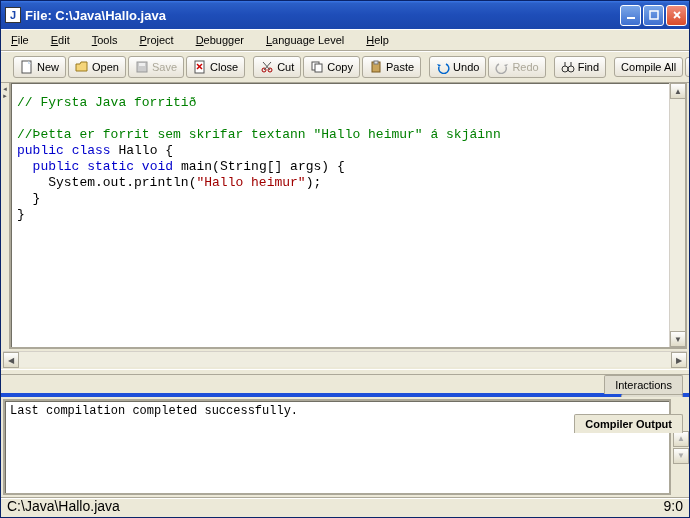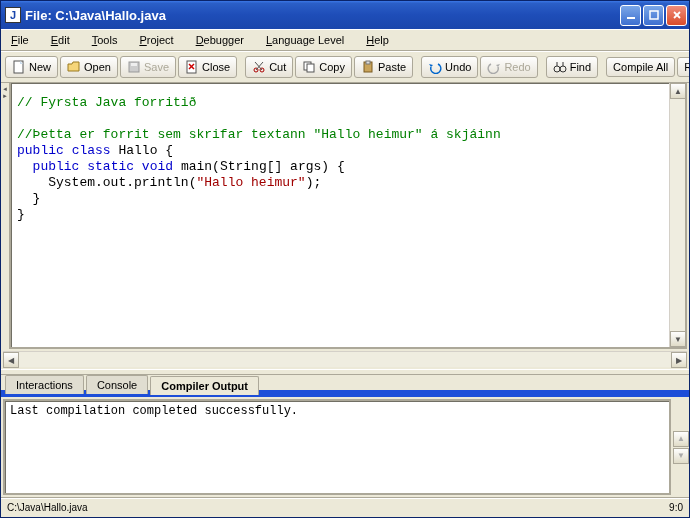--- a/index.html
+++ b/index.html
@@ -8,51 +8,51 @@
 .titlebar { height: 28px; background: linear-gradient(to bottom, #3b78e7 0%, #2b5fc7 8%, #1e4db8 50%, #1a46ac 100%); display: flex; align-items: center; padding: 0 2px 0 4px; color: white; font-weight: bold; font-size: 13px; }
 .titlebar .app-icon { width: 16px; height: 16px; margin-right: 4px; background: #fff; border: 1px solid #333; display: inline-flex; align-items: center; justify-content: center; font-size: 11px; color: #1a46ac; font-weight: bold; }
 .titlebar .title-text { flex: 1; }
 .titlebar .win-buttons { display: flex; gap: 2px; }
 .titlebar .win-btn { width: 21px; height: 21px; border-radius: 3px; border: 1px solid #fff; display: flex; align-items: center; justify-content: center; font-size: 10px; font-weight: bold; cursor: pointer; }
 .win-min, .win-max { background: linear-gradient(to bottom, #7ba7e8, #3d6fd0); color: #fff; }
 .win-close { background: linear-gradient(to bottom, #f08d7a, #d94c2a); color: #fff; }
 .menubar { height: 22px; background: #ece9d8; display: flex; align-items: center; padding: 0 4px; gap: 10px; border-bottom: 1px solid #aca899; box-shadow: inset 0 1px 0 #fff; }
 .menubar .menu-item { padding: 2px 6px; cursor: pointer; }
 .menubar .menu-item .underline { text-decoration: underline; }
-.toolbar { height: 32px; background: #ece9d8; display: flex; align-items: center; padding: 2px 4px; gap: 2px; border-bottom: 1px solid #aca899; box-shadow: inset 0 1px 0 #fff; overflow: hidden; }
+.toolbar { height: 32px; background: #ece9d8; display: flex; align-items: center; padding: 2px 12px; gap: 2px; border-bottom: 1px solid #aca899; box-shadow: inset 0 1px 0 #fff; overflow: hidden; }
 .toolbar .tb-btn { display: flex; align-items: center; gap: 3px; padding: 3px 6px; border: 1px solid #aca899; background: linear-gradient(to bottom, #fefefe, #e8e4d8); border-radius: 3px; cursor: pointer; font-size: 11px; white-space: nowrap; }
 .toolbar .tb-btn.disabled { color: #aca899; }
 .toolbar .tb-btn .ico { width: 14px; height: 14px; display: inline-block; }
 .toolbar .sep { width: 1px; height: 22px; background: #aca899; margin: 0 2px; box-shadow: 1px 0 0 #fff; }
 .main-split { flex: 1; display: flex; background: #ece9d8; min-height: 0; }
 .file-pane { width: 158px; background: #fff; border: 2px solid #aca899; border-right: 1px solid #aca899; border-top: none; margin: 0 2px 2px 2px; box-shadow: inset 1px 1px 0 #716f64; }
 .file-item { padding: 1px 4px; background: #b8cee6; font-family: "Courier New", monospace; font-size: 12px; cursor: pointer; }
 .split-handle { width: 8px; background: #ece9d8; position: relative; cursor: col-resize; display:flex; align-items:flex-start; justify-content:center; padding-top:2px;}
 .split-handle .arrows { font-size: 7px; line-height: 7px; color: #555; }
 .editor-wrap { flex: 1; display: flex; border: 2px solid #aca899; border-top: none; margin: 0 2px 2px 0; background: #fff; box-shadow: inset 1px 1px 0 #716f64; }
 .editor { flex: 1; font-family: "Courier New", monospace; font-size: 13px; padding: 12px 6px; white-space: pre; overflow: hidden; line-height: 16px; }
 .scroll-v { width: 16px; background: #ece9d8; border-left: 1px solid #d4d0c8; display: flex; flex-direction: column; }
 .scroll-v .sb-btn, .scroll-h .sb-btn { width: 16px; height: 16px; background: linear-gradient(#fefefe,#e0dcc8); border: 1px solid #aca899; display:flex; align-items:center; justify-content:center; font-size:8px; color:#555; cursor:pointer;}
 .scroll-v .sb-track { flex: 1; background: #efede0; }
 .scroll-h { height: 16px; display: flex; background: #ece9d8; border-top: 1px solid #d4d0c8; margin: 0 2px 2px 2px; }
 .scroll-h .sb-track { flex: 1; background: #efede0; }
 .bottom-split { height: 6px; background: #ece9d8; cursor: row-resize; border-top:1px solid #fff; border-bottom:1px solid #aca899;}
-.tabs-row { height: 22px; background: #ece9d8; display: flex; align-items: flex-start; padding: 0 4px; border-bottom: 7px solid #1d4ed8; }
+.tabs-row { height: 22px; background: #ece9d8; display: flex; align-items: flex-end; padding: 0 4px; border-bottom: 4px solid #1d4ed8; flex-direction: column; }
 .tab { padding: 3px 10px; border: 1px solid #aca899; border-bottom: none; background: #e0ddd0; margin-right: 2px; cursor: pointer; font-size: 11px; border-radius: 2px 2px 0 0; }
 .tab.active { background: #ece9d8; font-weight: bold; position: relative; top: 1px; }
 .output-area { height: 100px; display: flex; background: #ece9d8; }
 .output-text { flex: 1; background: #fff; border: 2px solid #aca899; margin: 2px; font-family: "Courier New", monospace; font-size: 12px; padding: 3px 5px; box-shadow: inset 1px 1px 0 #716f64; }
 .output-scroll { width: 16px; background:#ece9d8; display:flex; flex-direction:column; justify-content:center; align-items:center; gap:1px; padding:2px 0;}
 .output-scroll .mini-btn { width:16px; height:16px; background:linear-gradient(#fefefe,#e0dcc8); border:1px solid #aca899; display:flex;align-items:center;justify-content:center; font-size:8px; color:#aaa;}
 .compiler-panel { width: 145px; background: #ece9d8; border: 2px solid #aca899; margin: 2px 2px 2px 0; padding: 3px; display: flex; flex-direction: column; box-shadow: inset 1px 1px 0 #716f64; }
 .compiler-panel .cp-head { display:flex; justify-content:space-between; align-items:center; font-weight:bold; font-size:11px; margin-bottom:2px;}
 .compiler-panel .cp-close { width:14px; height:14px; border:1px solid #333; background:#ece9d8; display:flex;align-items:center;justify-content:center; font-size:9px; cursor:pointer; font-weight:bold;}
 .compiler-panel select { width:100%; font-size:11px; border:1px solid #7f9db9; background:#fff; padding:1px;}
 .compiler-panel .hl-row { margin-top:auto; display:flex; align-items:center; gap:3px; font-size:11px;}
-.statusbar { height: 20px; background: #ece9d8; border-top: 1px solid #aca899; display: flex; align-items: center; padding: 0 6px; font-size: 10px; box-shadow: inset 0 1px 0 #fff;}
+.statusbar { height: 20px; background: #ece9d8; border-top: 1px solid #aca899; display: flex; align-items: flex-start; padding: 0 6px; font-size: 14px; box-shadow: inset 0 1px 0 #fff;}
 .statusbar .sb-left { flex:1; }
 .c-comment { color: #008000; }
 .c-keyword { color: #0000cc; }
 .c-string { color: #a00000; }
 
 
 .ico svg { width:14px; height:14px; display:block;}
 </style>
 </head>
 <body>

